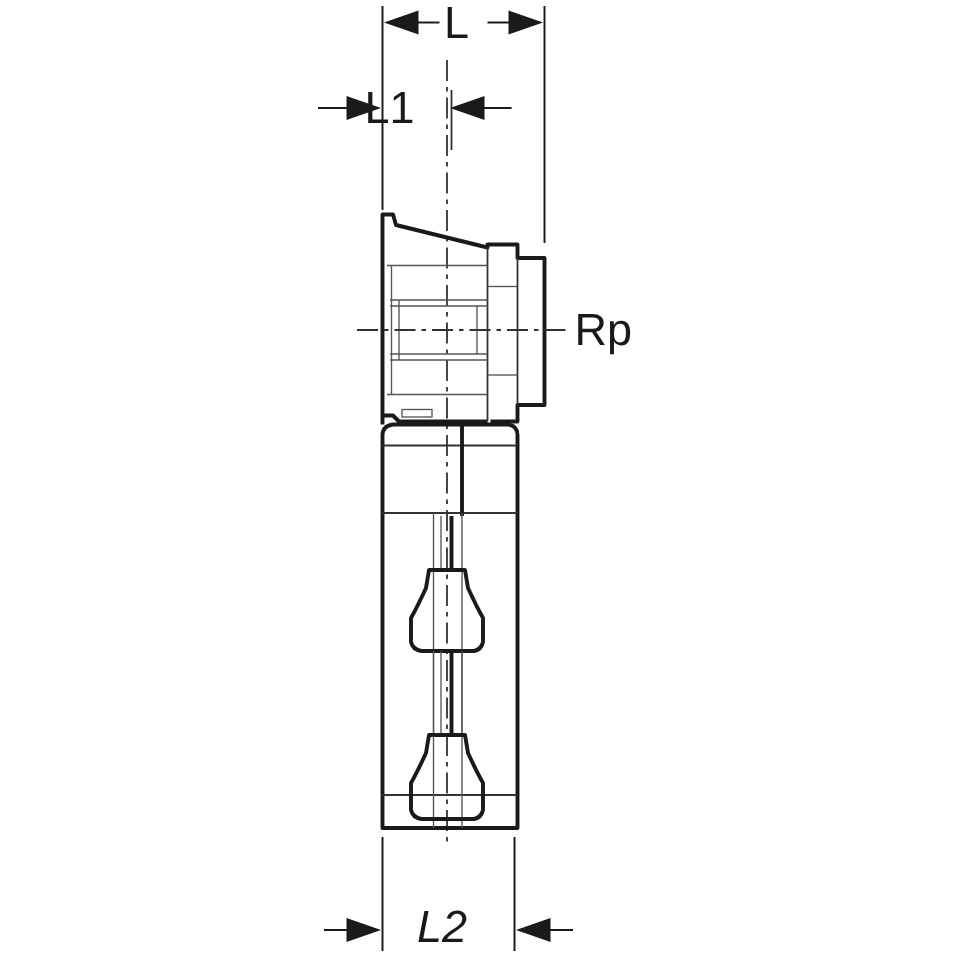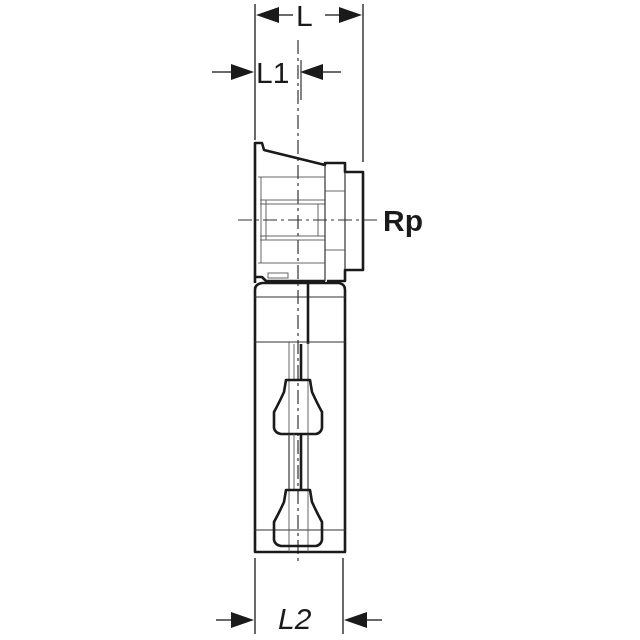--- a/index.html
+++ b/index.html
@@ -87,15 +87,15 @@
     <line class="dim" x1="255" y1="558" x2="255" y2="634"></line>
     <line class="dim" x1="343" y1="558" x2="343" y2="634"></line>
     <line class="dim" x1="216" y1="620" x2="234" y2="620"></line>
     <polygon class="arrow" points="254,620 231,612 231,628"></polygon>
     <line class="dim" x1="364" y1="620" x2="382" y2="620"></line>
     <polygon class="arrow" points="344,620 367,612 367,628"></polygon>
   </g>
 </svg>
 
 <div class="lbl" style="left:296px; top:1px;">L</div>
-<div class="lbl" style="left:256px; top:58px;">L1</div>
-<div class="lbl" style="left:383px; top:206px;font-weight:bold;">Rp</div>
+<div class="lbl" style="left:243px; top:58px;">L1</div>
+<div class="lbl" style="left:383px; top:206px;">Rp</div>
 <div class="lbl" style="left:278px; top:604px;font-style:italic;">L2</div>
 
 </body></html>

